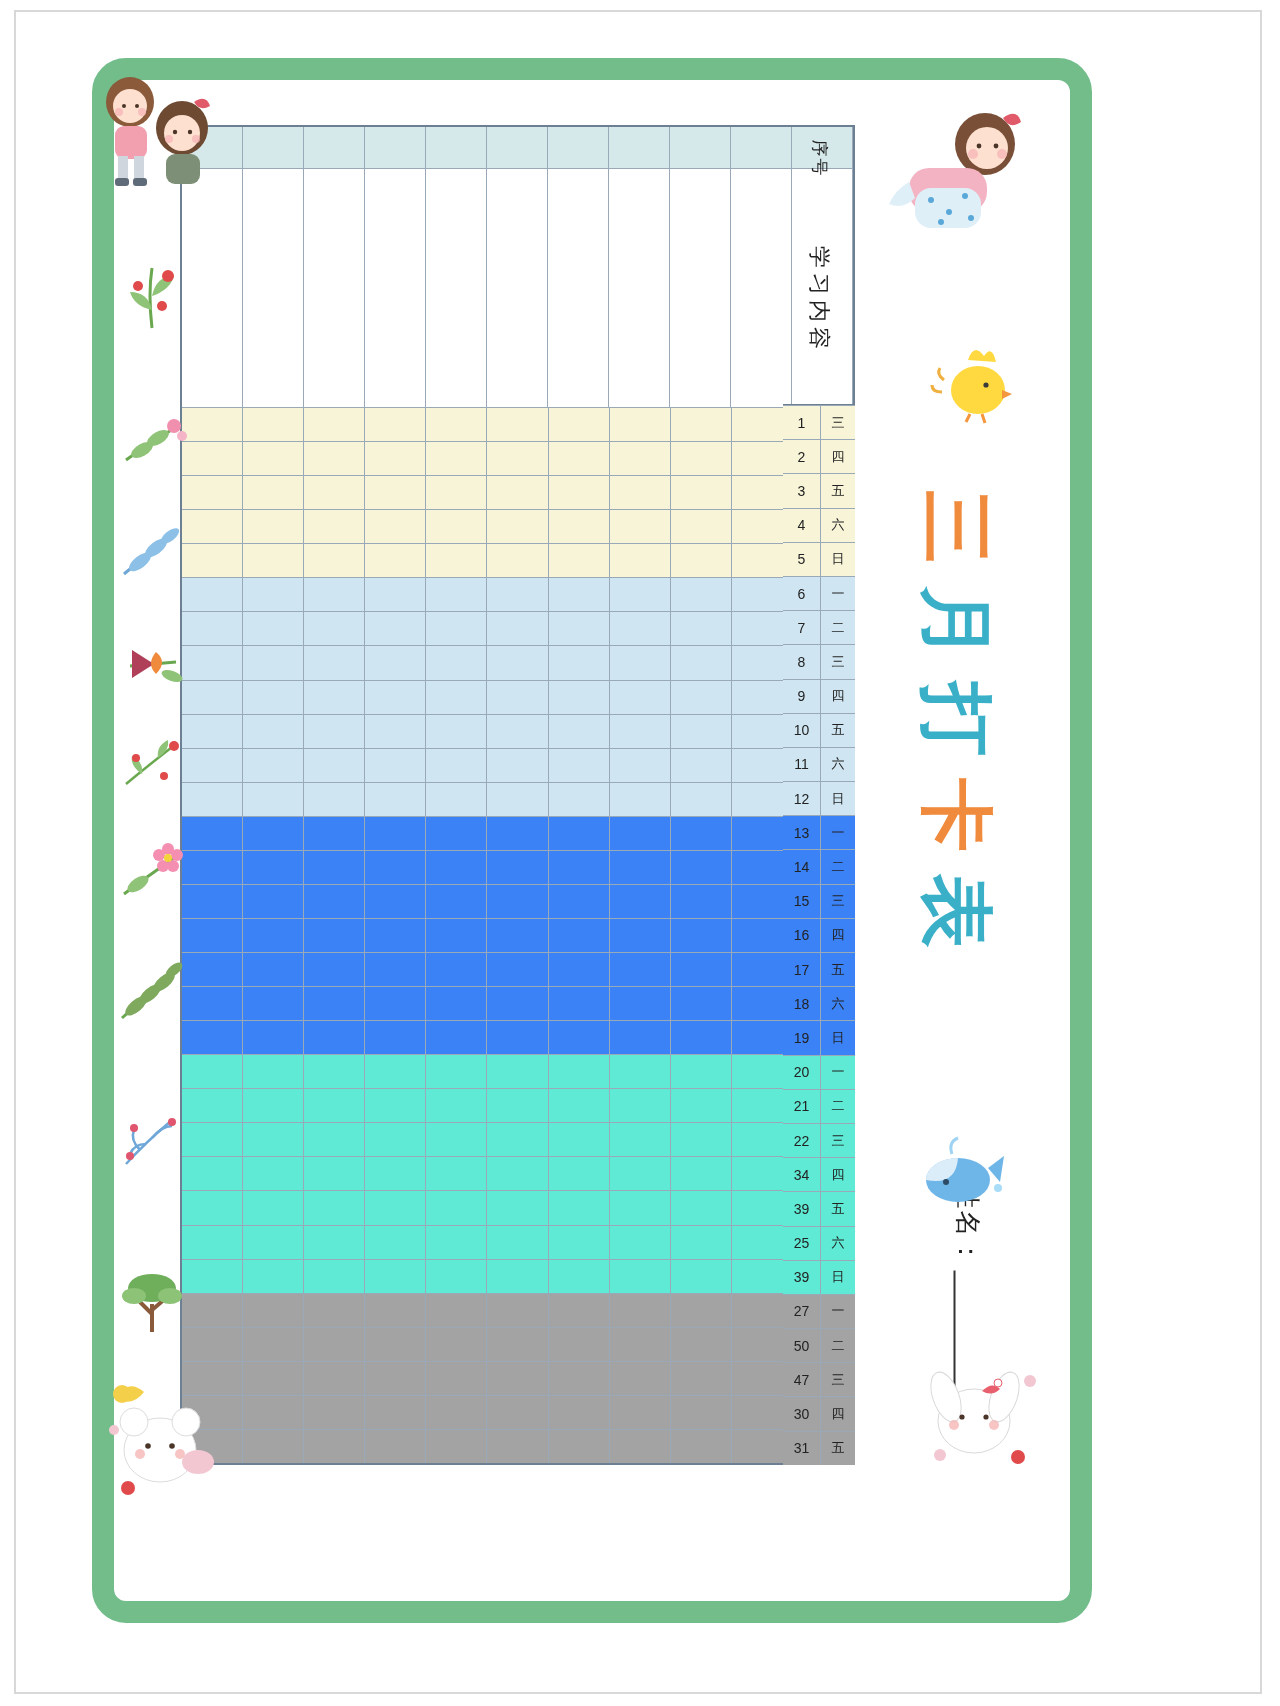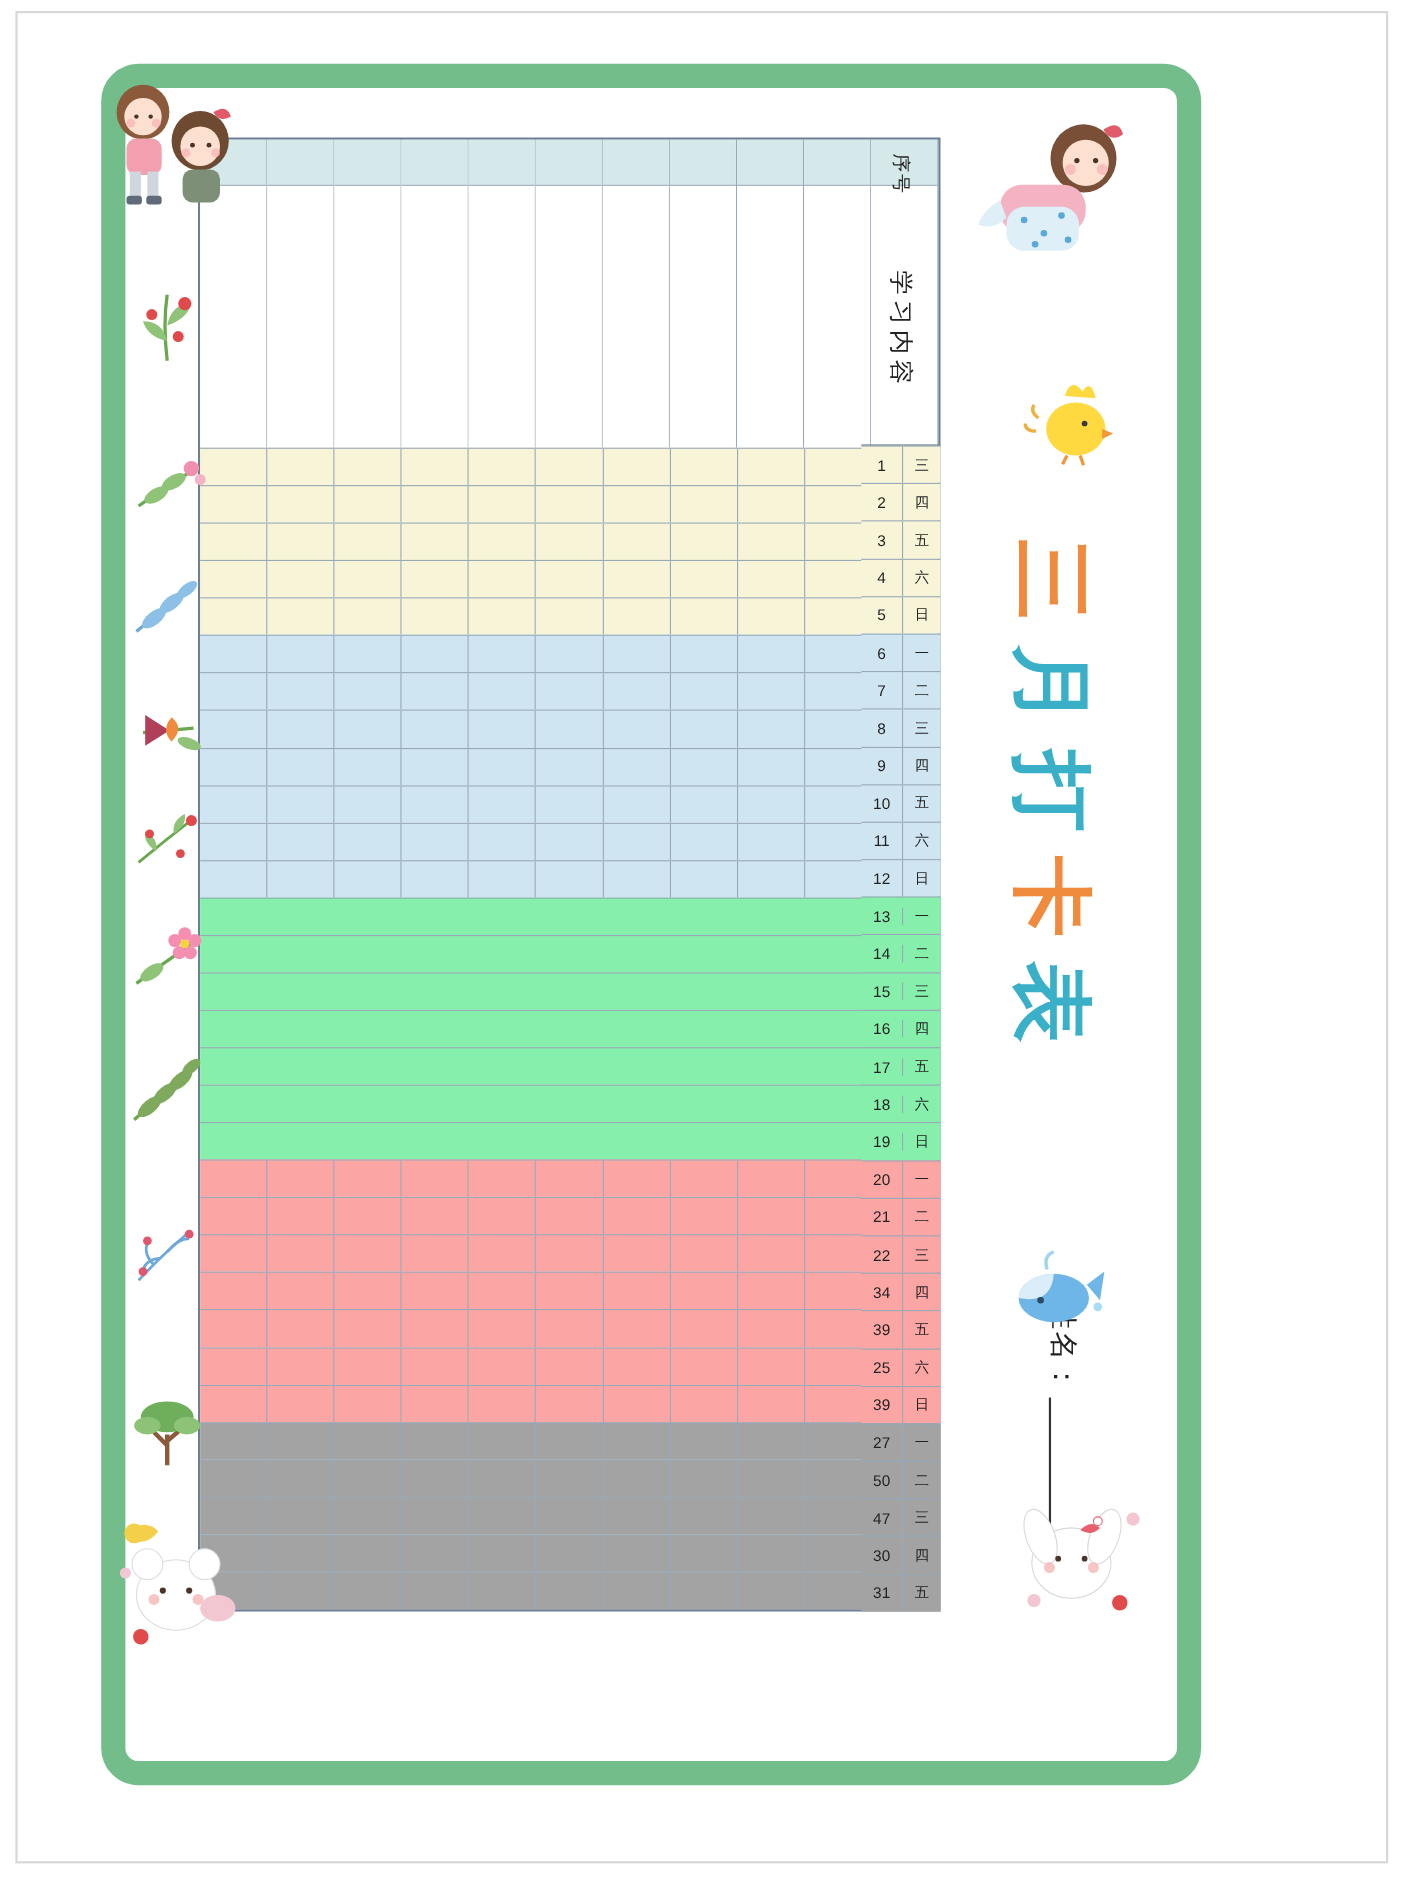--- a/index.html
+++ b/index.html
@@ -199,22 +199,22 @@
     display: flex;
     align-items: center;
     justify-content: center;
     font-size: 13px;
     color: #222;
   }
 
   
   .wk1 { background: #f7f4d8; }
   .wk2 { background: #cfe6f2; }
-  .wk3 { background: #86efac; align-items: center; }
-  .wk4 { background: #fca5a5; }
+  .wk3 { background: #3b82f6; }
+  .wk4 { background: #5eead4; }
   .wk5 { background: #a3a3a3; }
 
   
   .deco { position: absolute; }
   .deco svg { display: block; }
 
   .side-deco {
     position: absolute;
     left: 112px;
     width: 80px;

